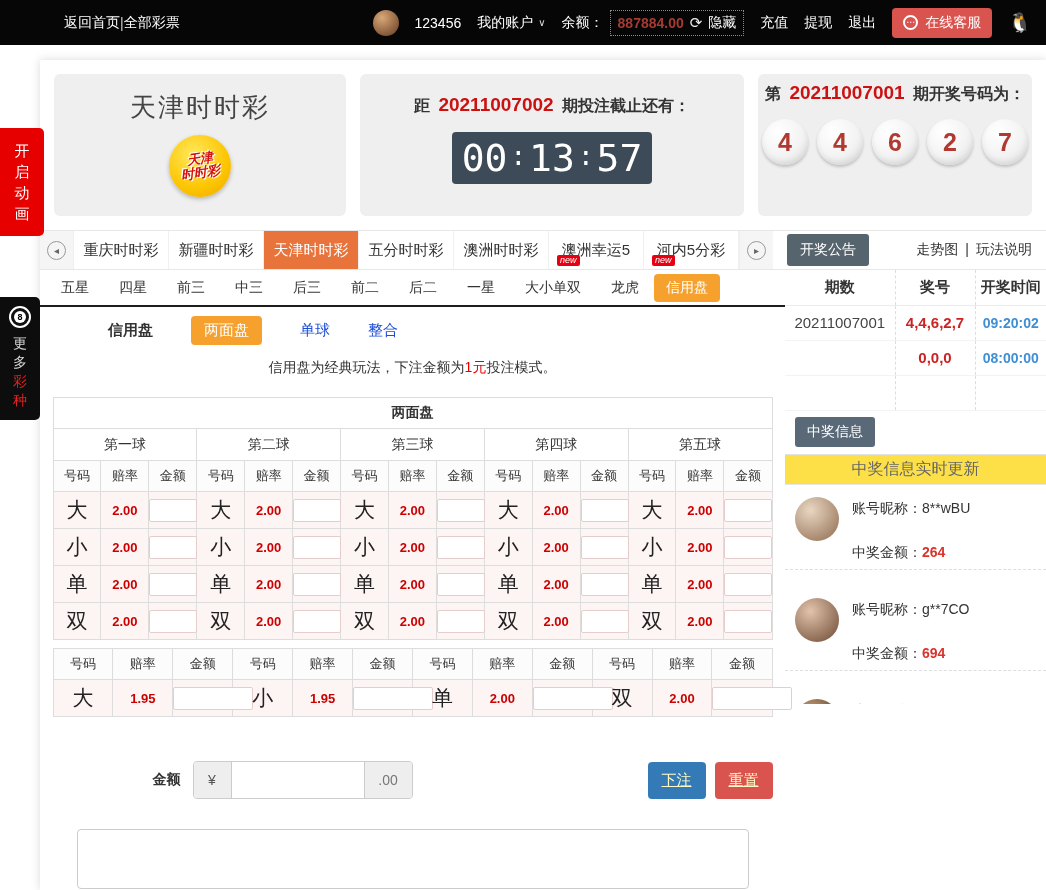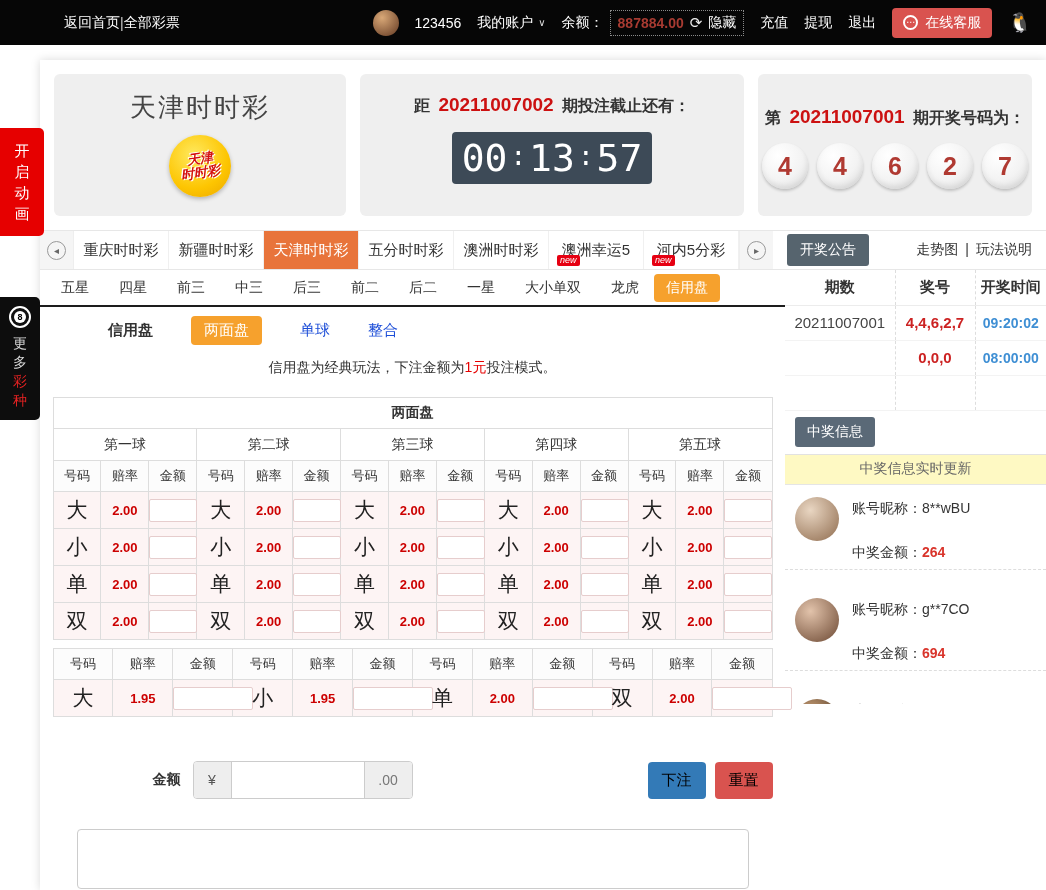--- a/index.html
+++ b/index.html
@@ -57,21 +57,21 @@
     font-size:13px; line-height:14px; transform:rotate(-8deg);
     text-shadow:1px 1px 0 #fff, -1px -1px 0 #fff; }
   .tcard2 { width:384px; text-align:center; }
   .cd-line { margin-top:20px; font-size:16px; font-weight:bold; color:#333; }
   .cd-issue { color:#cc1111; font-size:19px; margin:0 4px; }
   .cd-box { width:200px; height:52px; background:#3d4a57; border-radius:4px;
     margin:15px auto 0; display:flex; align-items:center; justify-content:center;
     color:#fff; font-family:"DejaVu Sans Mono",monospace; font-size:38px; }
   .cd-box .col { font-size:26px; margin:0 3px 4px; }
   .tcard3 { flex:1; text-align:center; }
-  .res-line { margin-top:32px; font-size:16px; font-weight:bold; color:#333; }
+  .res-line { margin-top:8px; font-size:16px; font-weight:bold; color:#333; }
   .res-issue { color:#cc1111; font-size:19px; margin:0 4px; }
   .balls { display:flex; justify-content:center; gap:9px; margin-top:14px; }
   .ball { width:46px; height:46px; border-radius:50%;
     background:radial-gradient(circle at 35% 28%, #ffffff 0%, #f3f3f3 55%, #d6d6d6 100%);
     box-shadow:0 2px 3px rgba(0,0,0,.2), inset 0 -3px 5px rgba(0,0,0,.06);
     display:flex; align-items:center; justify-content:center;
     color:#b03a32; font-size:25px; font-weight:bold; }
 
   
   .ltabs-row { display:flex; align-items:stretch; height:40px;
@@ -131,22 +131,22 @@
   .bet-form { width:720px; margin:44px auto 0; display:flex; align-items:center; }
   .bf-label { font-size:14px; font-weight:bold; color:#333; margin-left:100px; }
   .bf-group { display:flex; height:38px; border:1px solid #ccc; border-radius:4px;
     overflow:hidden; margin-left:12px; }
   .bf-addon { width:38px; background:#eee; color:#555; display:flex; align-items:center;
     justify-content:center; font-size:14px; }
   .bf-addon.left { border-right:1px solid #ccc; }
   .bf-addon.right { width:48px; border-left:1px solid #ccc; color:#777; }
   .bf-input { width:132px; border:none; outline:none; padding:0 8px; font-size:15px; }
   .bf-spacer { flex:1; }
-  .btn { height:37px; border:none; border-radius:4px; color:#000000; font-size:15px;
-    padding:0 14px; cursor:pointer; }
+  .btn { height:37px; border:none; border-radius:4px; color:#fef9c3; font-size:15px;
+    padding:0 14px; cursor:pointer;text-decoration:underline; }
   .btn-submit { background:#337ab7; }
   .btn-reset { background:#d9534f; margin-left:9px; }
 
   .empty-box { width:672px; margin:30px auto 0; height:60px;
     border:1px solid #ccc; border-radius:4px; background:#fff; }
 
   
   table.dh { width:100%; border-collapse:collapse; table-layout:fixed; }
   table.dh th { height:35px; font-size:15px; color:#333; border-bottom:1px solid #ececec; }
   table.dh td { height:35px; text-align:center; border-bottom:1px solid #f3f3f3; }
@@ -154,22 +154,22 @@
   table.dh th:nth-child(3), table.dh td:nth-child(3) { border-left:1px dashed #ddd; }
   .dh-issue { font-size:15px; color:#444; }
   .dh-nums { font-size:15px; font-weight:bold; color:#cc2222; }
   .dh-time { font-size:14px; font-weight:bold; color:#3f8fd4; }
   .dh-filler td { height:203px; border-bottom:none; }
   col.dh-c1{width:110px;} col.dh-c2{width:80px;} col.dh-c3{width:71px;}
 
   .win-btn-row { padding:6px 10px 7px; border-bottom:1px solid #e2e2e2; }
   .win-btn { background:#5a6977; color:#fff; font-size:14px; border:none;
     border-radius:3px; padding:6px 12px; cursor:pointer; }
-  .win-bar { height:30px; background:#fef9c3; border-bottom:1px solid #e5e5e5;
-    display:flex; align-items:center; justify-content:center; font-size:14px; color:#666; }
+  .win-bar { height:30px; background:#fde047; border-bottom:1px solid #e5e5e5;
+    display:flex; align-items:center; justify-content:center; font-size:16px; color:#666; }
   .winner-list { height:219px; overflow:hidden; }
   .winner { display:flex; align-items:center; padding:6px 10px;
     border-bottom:1px dashed #ddd; }
   .winner:first-child { margin-top:-16px; }
   .w-avatar { width:44px; height:44px; border-radius:50%; flex:0 0 44px; margin-right:13px; }
   .av0 { background:radial-gradient(circle at 35% 30%, #e9d6c2, #9c7b5f 85%); }
   .av1 { background:radial-gradient(circle at 35% 30%, #e2c3ab, #7d5a44 85%); }
   .av2 { background:radial-gradient(circle at 35% 30%, #caa077, #4f3826 85%); }
   .av3 { background:radial-gradient(circle at 35% 30%, #c8a888, #5f452e 85%); }
   .av4 { background:radial-gradient(circle at 35% 30%, #e6dcc8, #8a7a5f 85%); }

